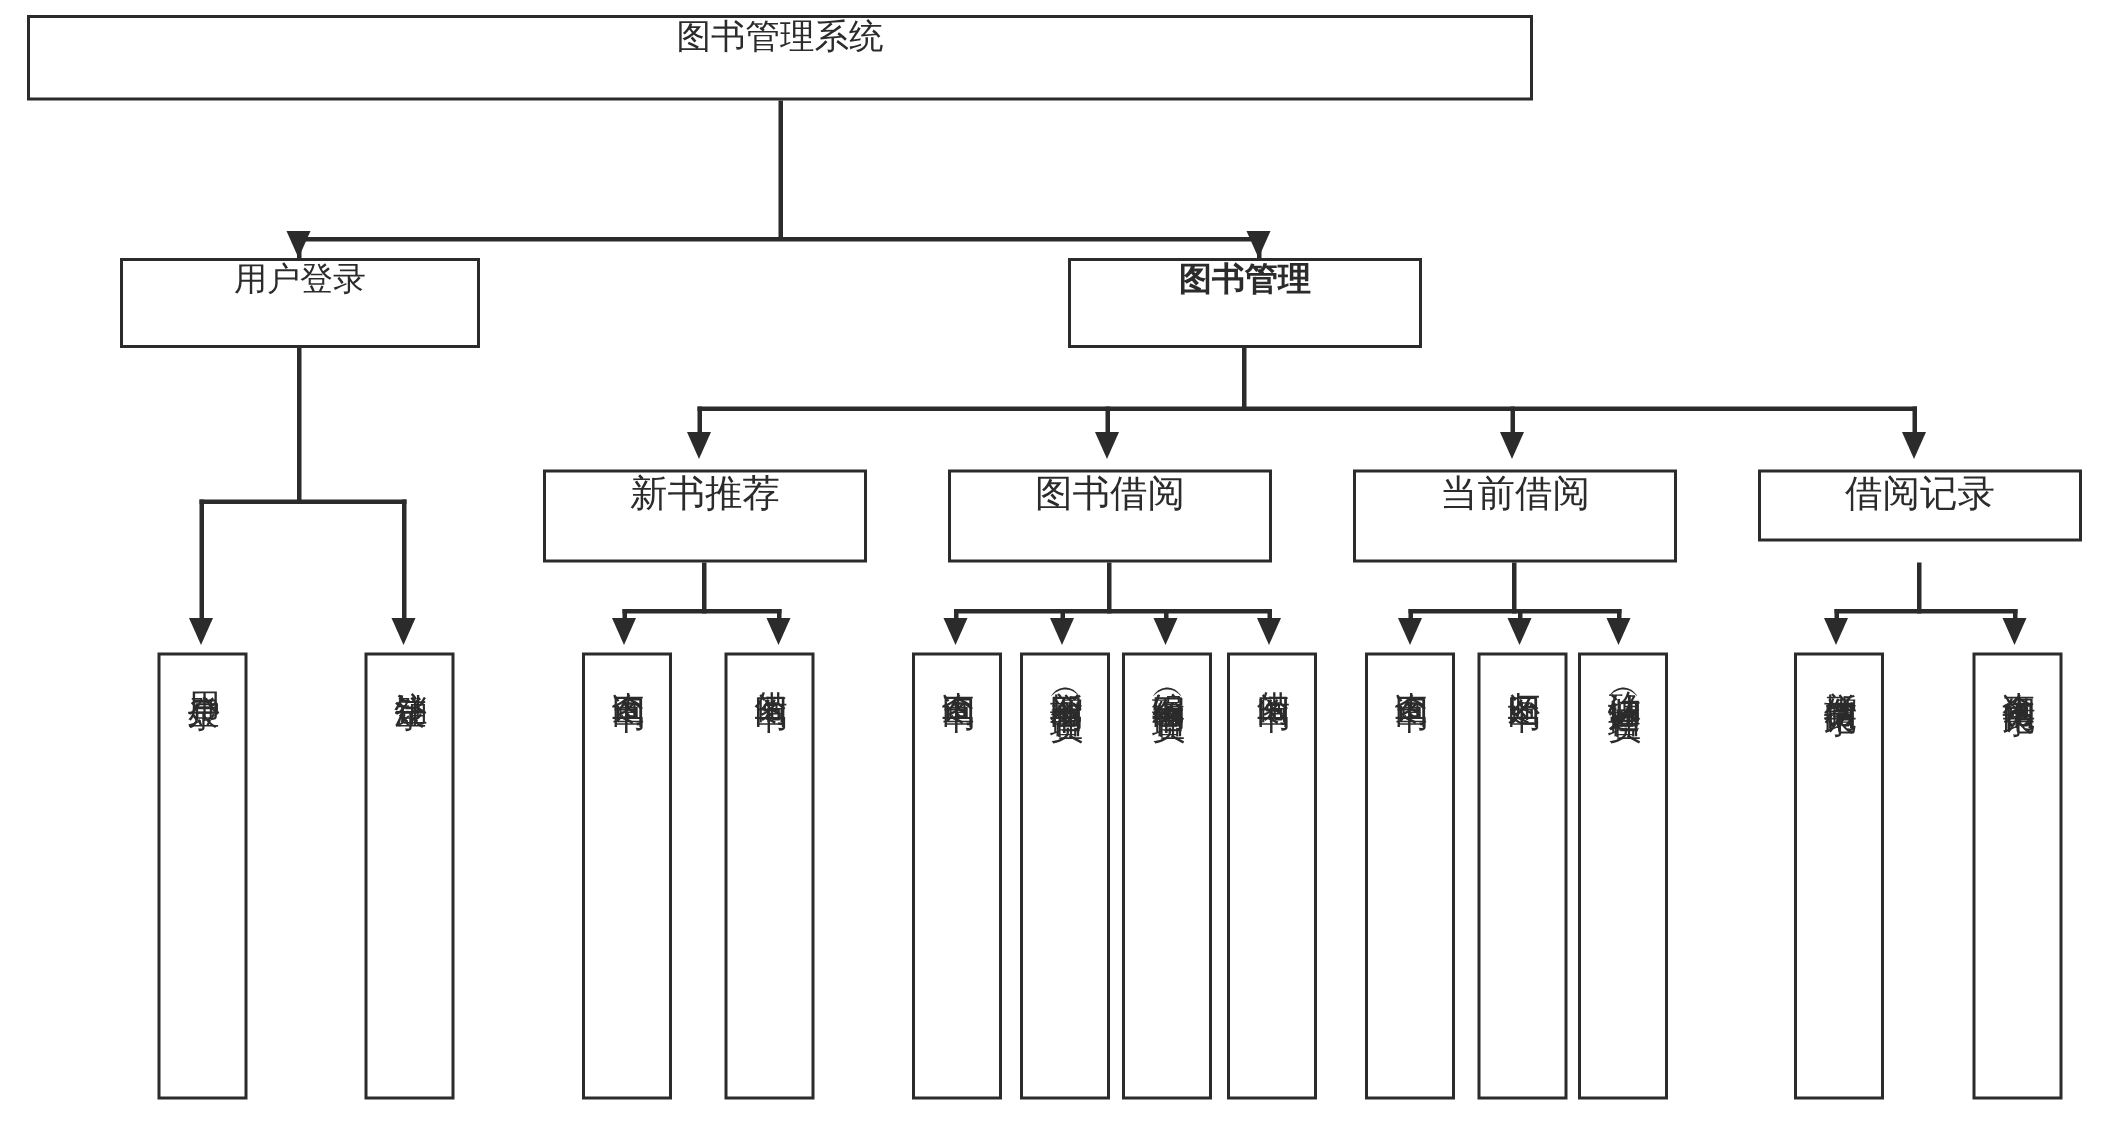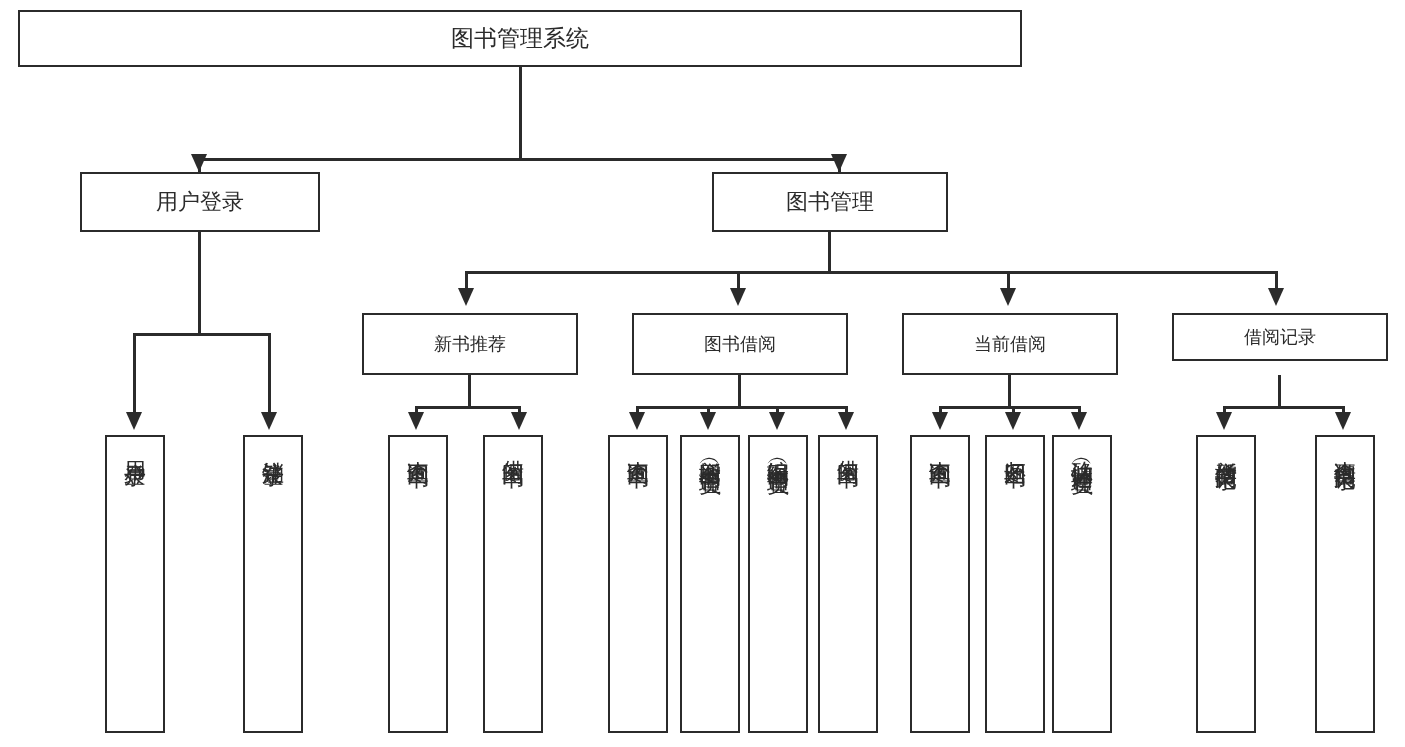--- a/index.html
+++ b/index.html
@@ -15,28 +15,27 @@
     overflow:hidden;
   }
   
   .node{
     position:absolute;
     box-sizing:border-box;
     border:2px solid #2b2b2b;
     background:#ffffff;
     color:#2b2b2b;
     display:flex;
-    align-items:center;
     justify-content:center;
     text-align:center;
     line-height:1.15;
   }
   .node.root{font-size:23px;}
   .node.lvl1{font-size:22px;}
-  .node.lvl2{font-size:18px;}
+  .node.lvl2{font-size:25px;}
   
   .node.leaf{
     align-items:flex-start;
     justify-content:center;
     padding-top:6px;
     font-size:22px;
   }
   .node.leaf .vtext{
     writing-mode:vertical-rl;
     text-orientation:upright;
@@ -81,21 +80,21 @@
   <div class="hline" style="left:198px;top:158px;width:643px;"></div>
   <div class="vline" style="left:198px;top:158px;height:14px;"></div>
   <div class="vline" style="left:838px;top:158px;height:14px;"></div>
   <div class="arrow" style="left:191px;top:154px;"></div>
   <div class="arrow" style="left:831px;top:154px;"></div>
 
   <div class="node lvl1" style="left:80px;top:172px;width:240px;height:60px;">
     <span>用户登录</span>
   </div>
 
-  <div class="node lvl1" style="left:712px;top:172px;width:236px;height:60px;">
+  <div class="node lvl1" style="left:712px;top:172px;width:236px;height:60px;font-weight:bold;">
     <span>图书管理</span>
   </div>
 
   <div class="vline" style="left:198px;top:232px;height:104px;"></div>
   <div class="hline" style="left:133px;top:333px;width:138px;"></div>
   <div class="vline" style="left:133px;top:333px;height:82px;"></div>
   <div class="vline" style="left:268px;top:333px;height:82px;"></div>
   <div class="arrow" style="left:126px;top:412px;"></div>
   <div class="arrow" style="left:261px;top:412px;"></div>
 

